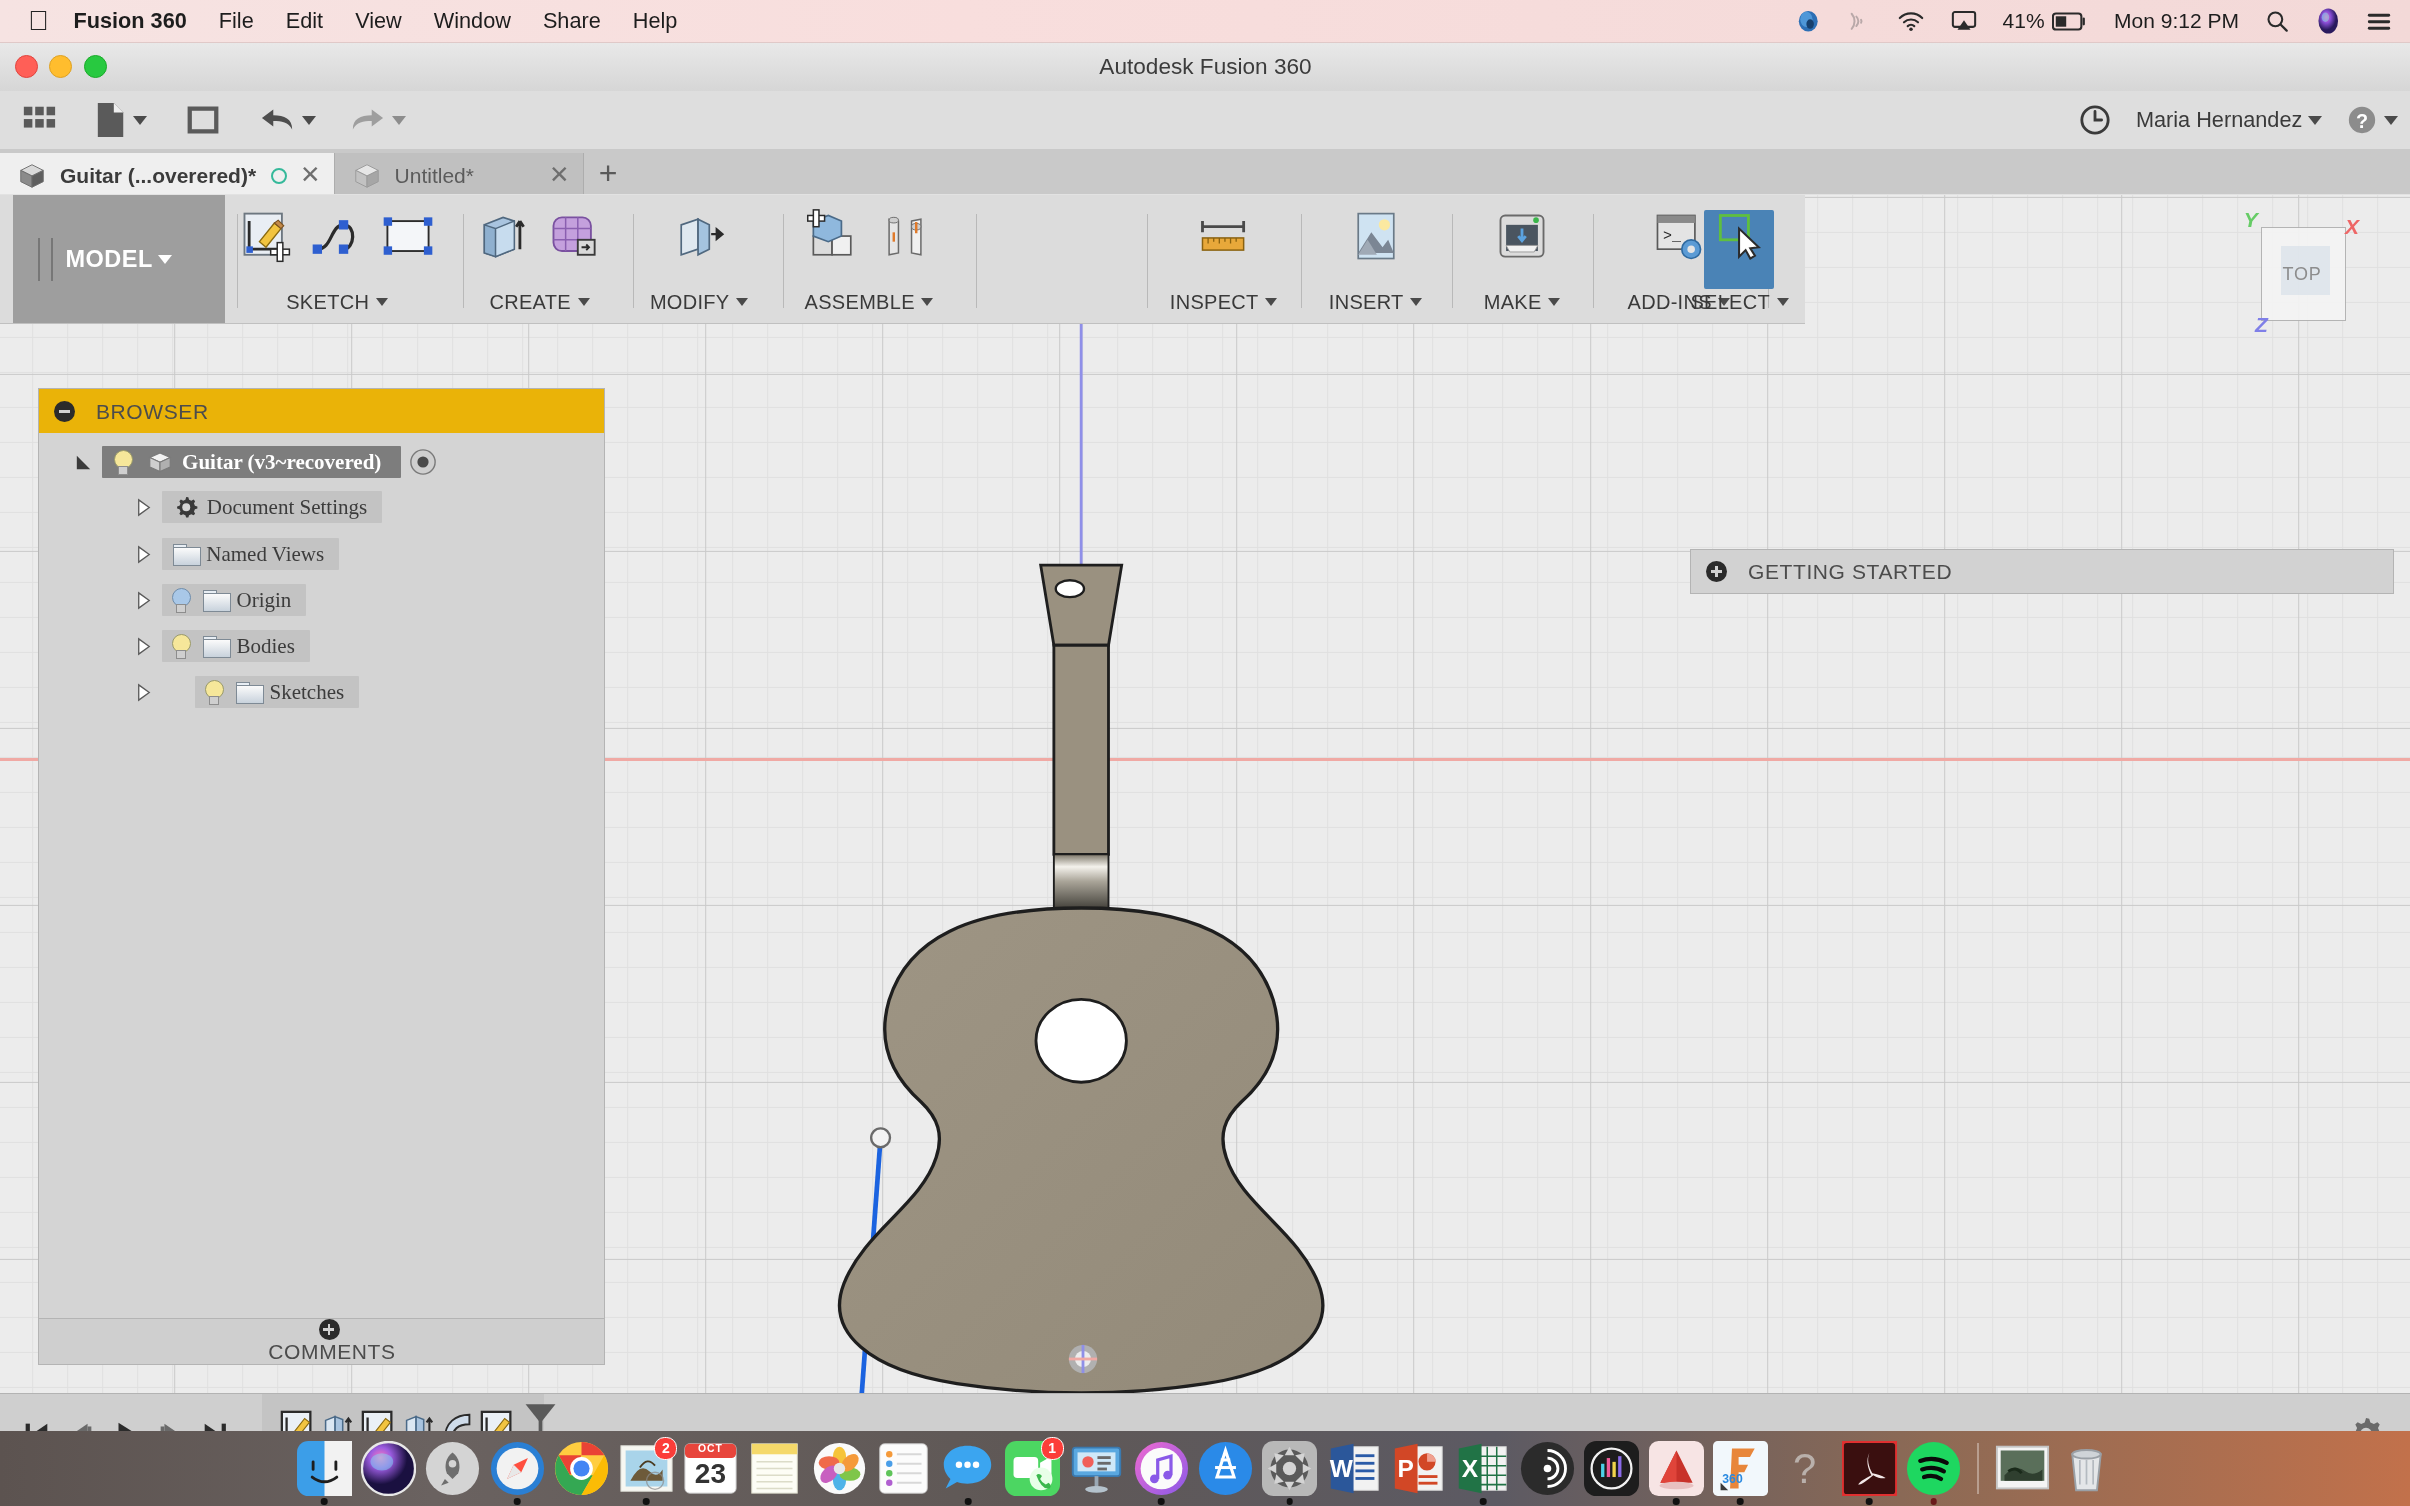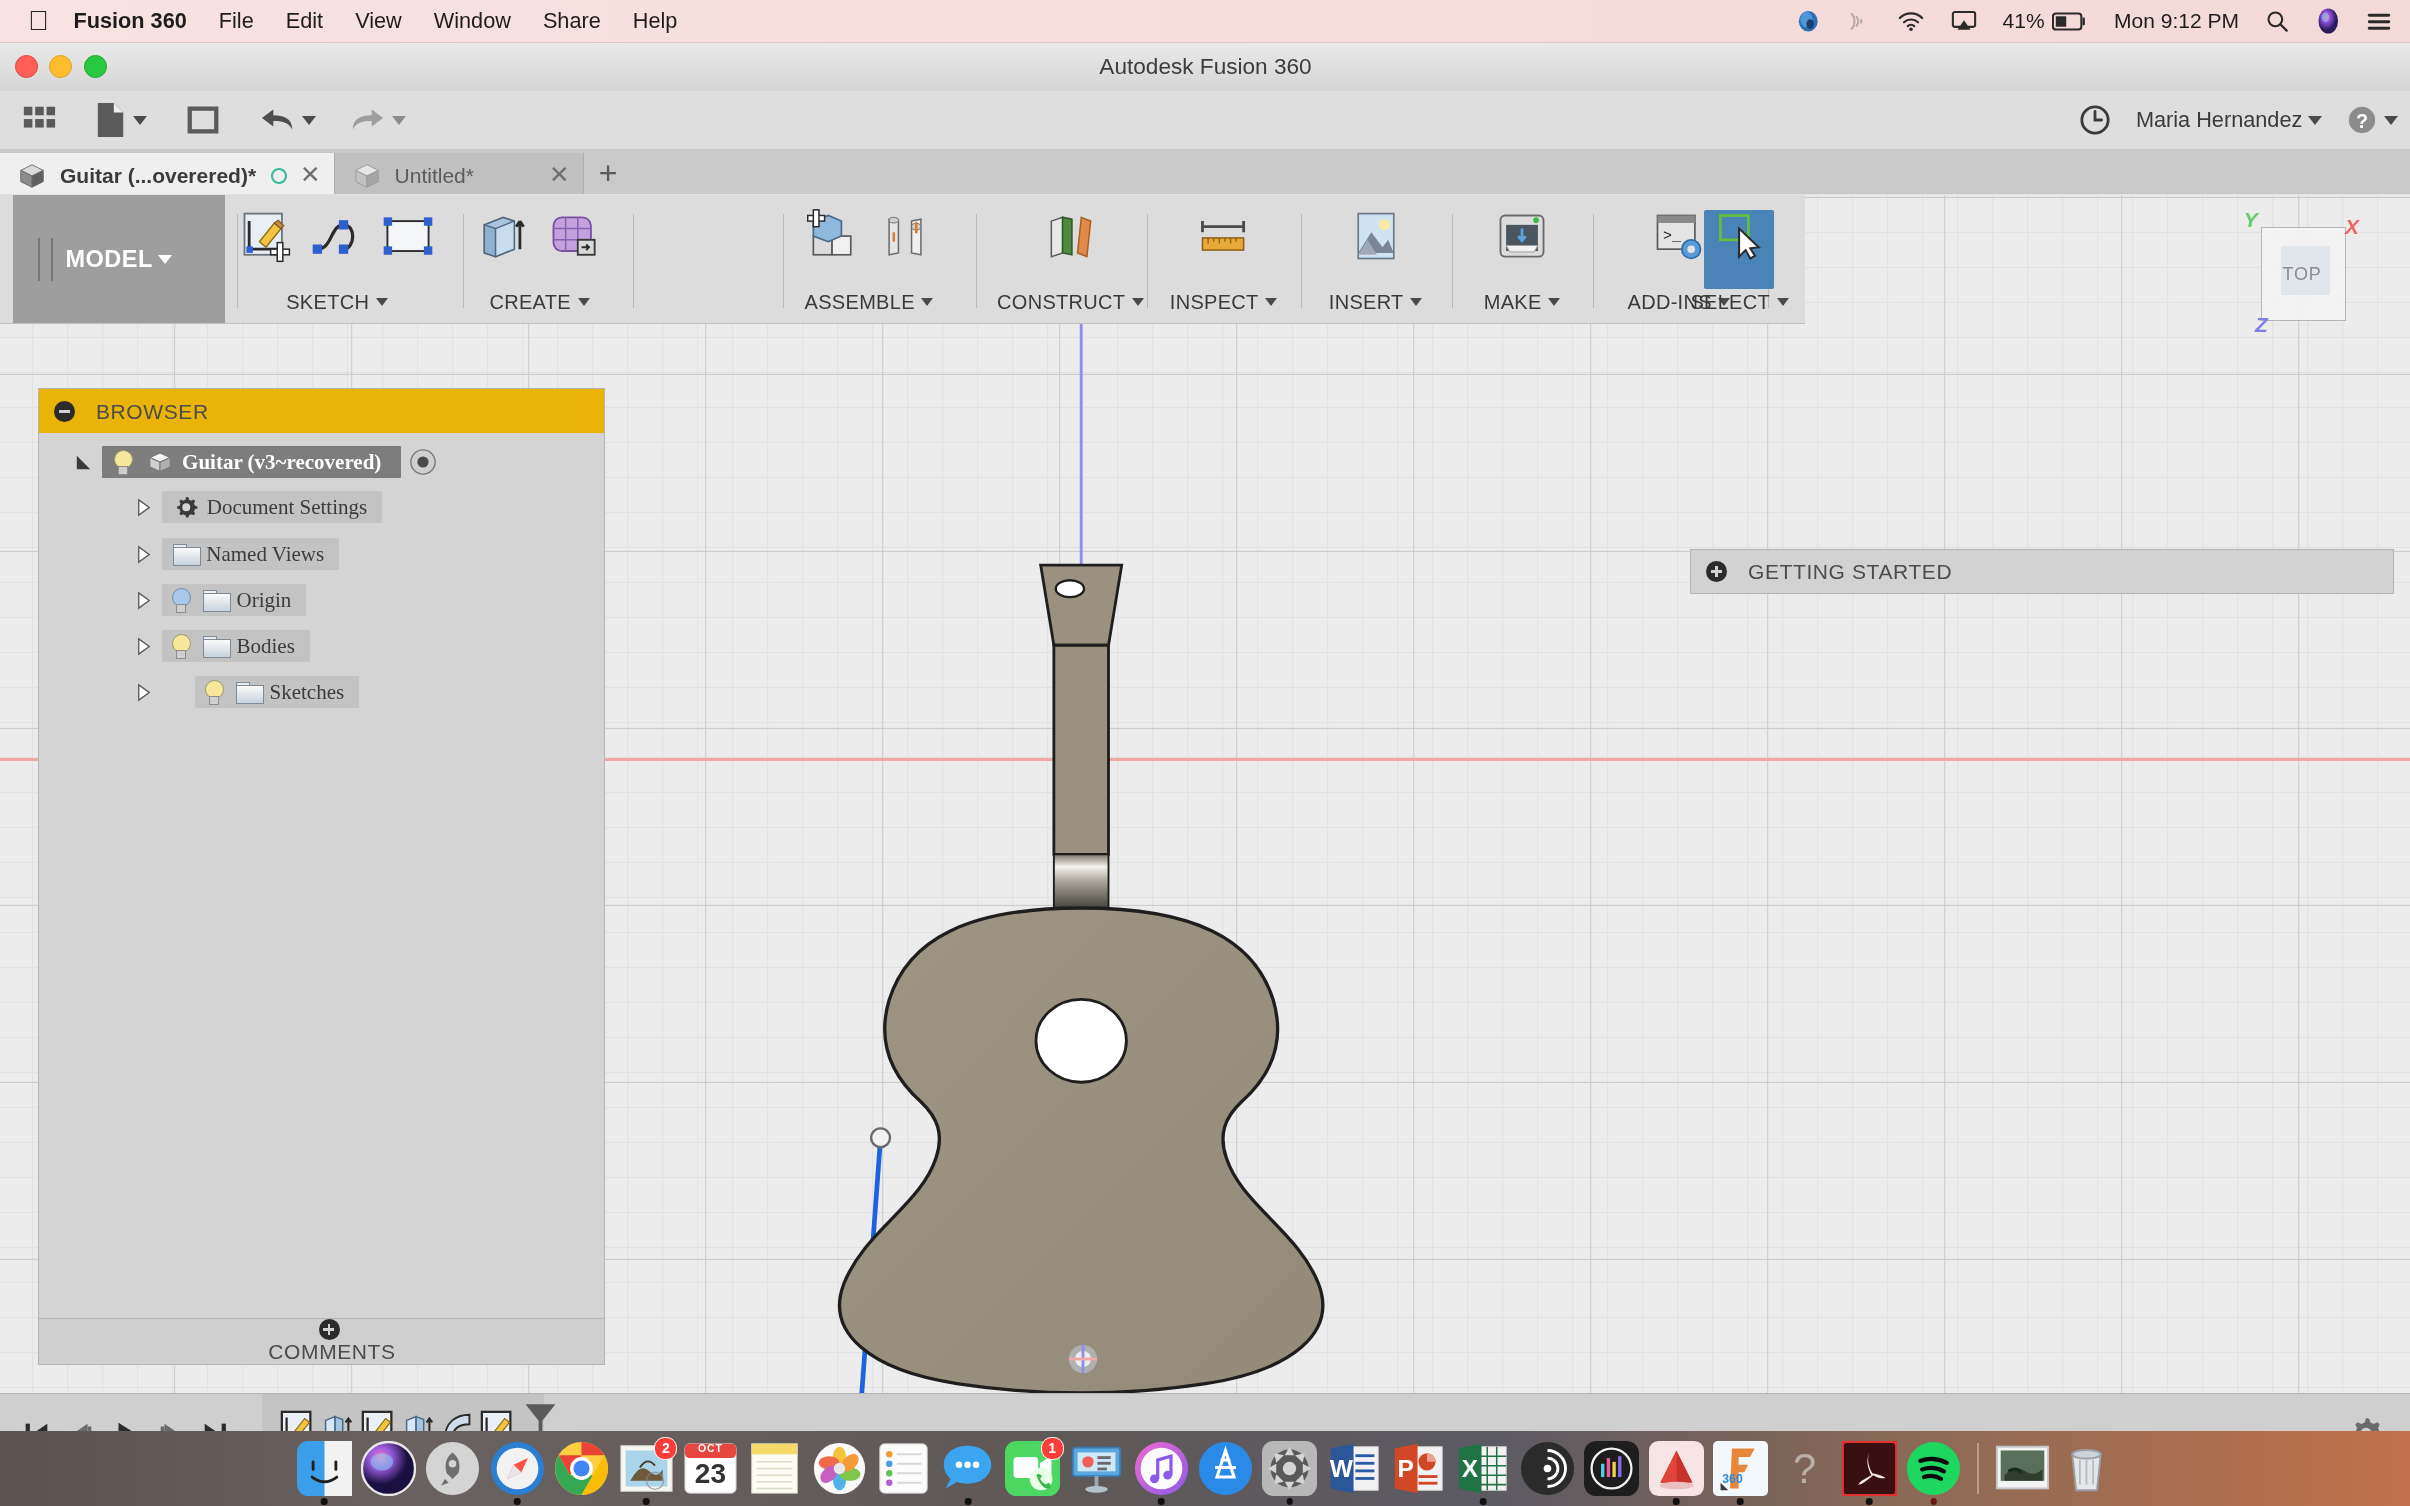--- a/index.html
+++ b/index.html
@@ -499,20 +499,35 @@
             </svg>
           </div>
         </div>
         <div class="panel-title">
           <span>CREATE</span>
             <span class="caret"></span>
         </div>
       </div>
 
       <div class="psep" style="left:633px;"></div>
+      <div class="panel" style="left:638px;width:122px;">
+        <div class="panel-icons">
+          <div class="ricon">
+            <svg width="58" height="58" viewBox="0 0 62 62">
+              <path d="M12 18 L30 12 L30 44 L12 50 Z" fill="#dfe8f0" stroke="#50687f" stroke-width="1.8"></path>
+              <path d="M30 12 L42 18 L42 44 L30 50 Z" fill="#a4c3df" stroke="#50687f" stroke-width="1.8"></path>
+              <path d="M44 28 h9 m-3 -5 l6 5 l-6 5 Z" fill="#2b2b2b" stroke="#2b2b2b" stroke-width="2.5"></path>
+            </svg>
+          </div>
+        </div>
+        <div class="panel-title">
+          <span>MODIFY</span>
+            <span class="caret"></span>
+        </div>
+      </div>
 
       <div class="psep" style="left:783px;"></div>
       <div class="panel" style="left:789px;width:160px;">
         <div class="panel-icons">
           <div class="ricon">
             <svg width="58" height="58" viewBox="0 0 62 62">
               <rect x="10" y="30" width="20" height="20" fill="#dcdcdc" stroke="#5a5a5a" stroke-width="1.8"></rect>
               <rect x="30" y="30" width="20" height="20" fill="#f0f0f0" stroke="#5a5a5a" stroke-width="1.8"></rect>
               <path d="M10 14 L26 8 L40 14 L40 30 L26 36 L10 30 Z" fill="#8fb8dd" stroke="#4a6a88" stroke-width="1.8"></path>
               <g>
@@ -532,35 +547,20 @@
             </svg>
           </div>
         </div>
         <div class="panel-title">
           <span>ASSEMBLE</span>
             <span class="caret"></span>
         </div>
       </div>
 
       <div class="psep" style="left:976px;"></div>
-      <div class="panel" style="left:981px;width:179px;">
-        <div class="panel-icons">
-          <div class="ricon">
-            <svg width="58" height="58" viewBox="0 0 62 62">
-              <path d="M10 14 L22 10 L22 48 L10 52 Z" fill="#e8e8e8" stroke="#5a5a5a" stroke-width="1.6"></path>
-              <path d="M22 10 L32 12 L32 50 L22 48 Z" fill="#4e8a3e" stroke="#2f5a26" stroke-width="1.6"></path>
-              <path d="M42 10 L52 14 L48 52 L38 48 Z" fill="#e08a4a" stroke="#a85f22" stroke-width="1.6"></path>
-            </svg>
-          </div>
-        </div>
-        <div class="panel-title">
-          <span>CONSTRUCT</span>
-            <span class="caret"></span>
-        </div>
-      </div>
 
       <div class="psep" style="left:1147px;"></div>
       <div class="panel" style="left:1153px;width:141px;">
         <div class="panel-icons">
           <div class="ricon">
             <svg width="58" height="58" viewBox="0 0 62 62">
               <path d="M8 20 H52 M8 14 V26 M52 14 V26" stroke="#4a4a4a" stroke-width="3" fill="none"></path>
               <rect x="8" y="32" width="44" height="13" fill="#e8a83a" stroke="#8a6210" stroke-width="1.6"></rect>
               <g stroke="#8a6210" stroke-width="1.4">
                   <path d="M14 32 v6 M20 32 v4 M26 32 v6 M32 32 v4 M38 32 v6 M44 32 v4"></path>

